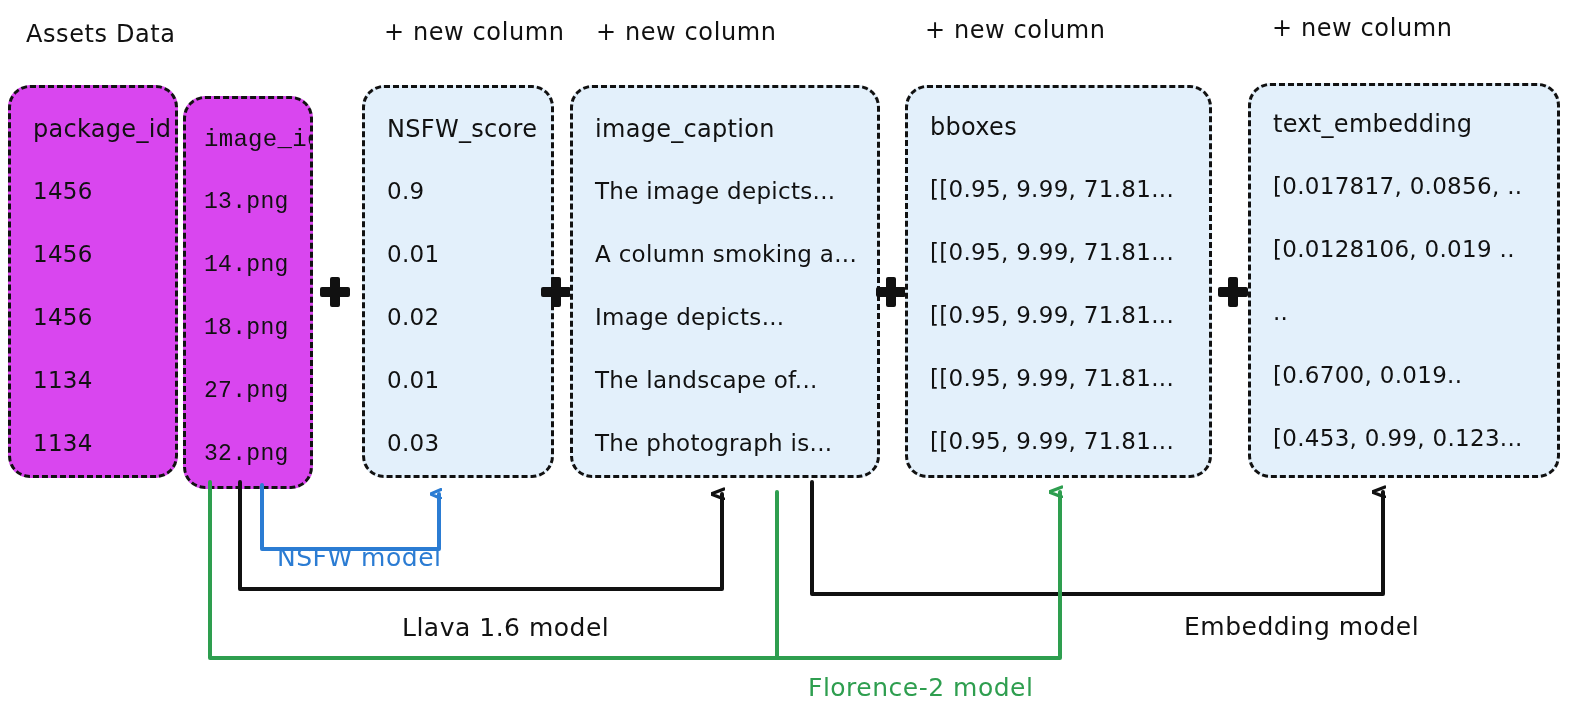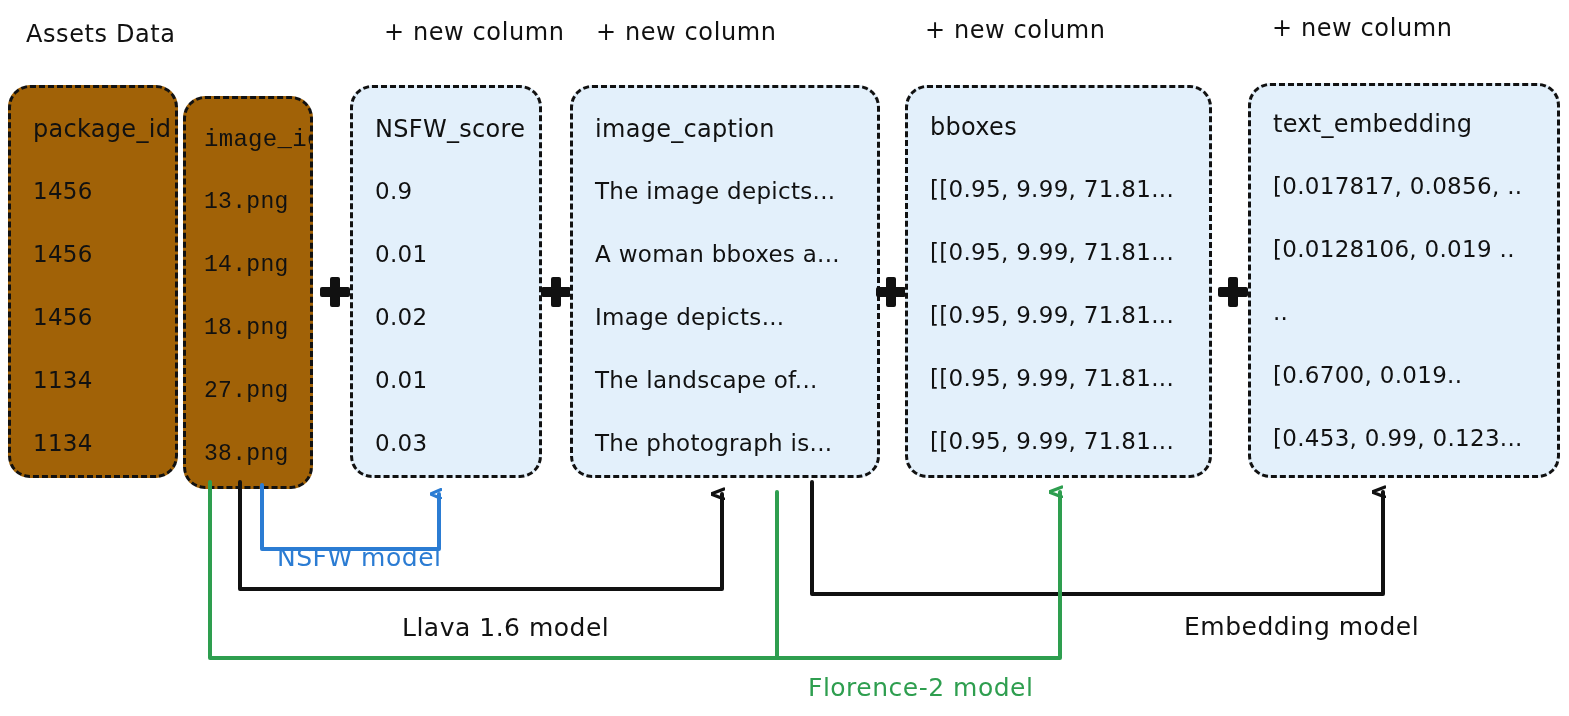--- a/index.html
+++ b/index.html
@@ -20,21 +20,21 @@
     letter-spacing:0.6px;
   }
 
   .col{
     position:absolute;
     border:3px dashed #111111;
     border-radius:22px;
     box-sizing:border-box;
     overflow:hidden;
   }
-  .col.plain{background:#a16207;}
+  .col.plain{background:#d946ef;}
   .col.blue{background:#e3f0fb;}
 
   .cell{
     position:absolute;
     left:22px;
     font-size:23px;
     color:#111111;
     white-space:nowrap;
     letter-spacing:0.3px;
   }
@@ -82,40 +82,40 @@
     <div class="cell" style="top:279px;">1134</div>
     <div class="cell" style="top:342px;">1134</div>
   </div>
 
   <div class="col plain" style="left:183px;top:96px;width:130px;height:393px;font-family:Liberation Mono, monospace;">
     <div class="cell hd" style="top:27px;left:18px;">image_id</div>
     <div class="cell" style="top:90px;left:18px;">13.png</div>
     <div class="cell" style="top:153px;left:18px;">14.png</div>
     <div class="cell" style="top:216px;left:18px;">18.png</div>
     <div class="cell" style="top:279px;left:18px;">27.png</div>
-    <div class="cell" style="top:342px;left:18px;">38.png</div>
+    <div class="cell" style="top:342px;left:18px;">32.png</div>
   </div>
 
   <div class="plus" style="left:320px;top:277px;"></div>
 
-  <div class="col blue" style="left:350px;top:85px;width:192px;height:393px;">
+  <div class="col blue" style="left:362px;top:85px;width:192px;height:393px;">
     <div class="cell hd" style="top:27px;">NSFW_score</div>
     <div class="cell" style="top:90px;">0.9</div>
     <div class="cell" style="top:153px;">0.01</div>
     <div class="cell" style="top:216px;">0.02</div>
     <div class="cell" style="top:279px;">0.01</div>
     <div class="cell" style="top:342px;">0.03</div>
   </div>
 
   <div class="plus" style="left:541px;top:277px;"></div>
 
   <div class="col blue" style="left:570px;top:85px;width:310px;height:393px;">
     <div class="cell hd" style="top:27px;">image_caption</div>
     <div class="cell" style="top:90px;">The image depicts...</div>
-    <div class="cell" style="top:153px;">A woman bboxes a...</div>
+    <div class="cell" style="top:153px;">A column smoking a...</div>
     <div class="cell" style="top:216px;">Image depicts...</div>
     <div class="cell" style="top:279px;">The landscape of...</div>
     <div class="cell" style="top:342px;">The photograph is...</div>
   </div>
 
   <div class="plus" style="left:876px;top:277px;"></div>
 
   <div class="col blue" style="left:905px;top:85px;width:307px;height:393px;">
     <div class="cell hd" style="top:25px;">bboxes</div>
     <div class="cell" style="top:88px;">[[0.95, 9.99, 71.81...</div>

